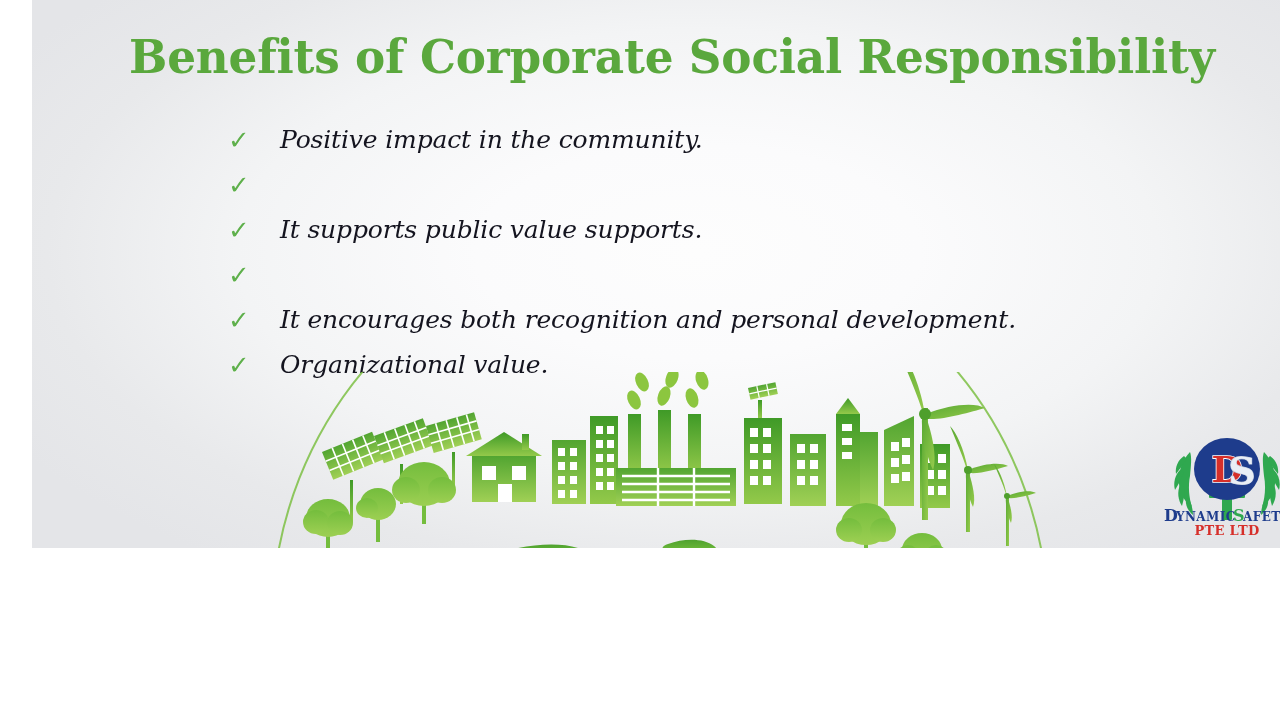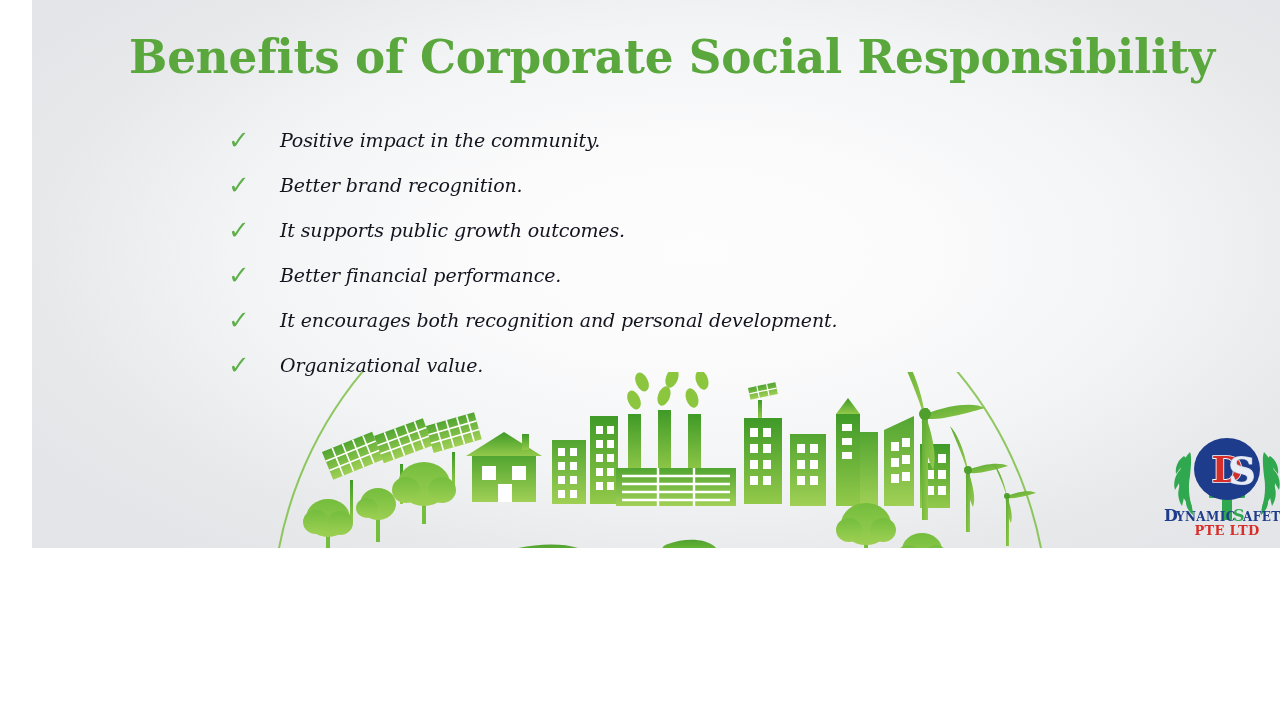--- a/index.html
+++ b/index.html
@@ -52,21 +52,21 @@
     font-family:"DejaVu Sans", sans-serif;
     font-size:26px;
     line-height:30px;
     color:#5fb04c;
     font-weight:400;
     text-shadow:0 1px 0 rgba(255,255,255,.6);
   }
   .bullet-text {
     font-family:"DejaVu Serif", "Liberation Serif", serif;
     font-style:italic;
-    font-size:19px;
+    font-size:25px;
     line-height:30px;
     color:#14141f;
     letter-spacing:-0.15px;
     white-space:nowrap;
   }
 
   
   #globe-art {
     position:absolute;
     left:228px;
@@ -96,31 +96,29 @@
 
   <div id="bullets">
 
     <div class="bullet-row">
       <span class="check">✓</span>
       <span class="bullet-text">Positive impact in the community.</span>
     </div>
 
     <div class="bullet-row">
       <span class="check">✓</span>
-      <span class="bullet-text">Better brand recognition.</span>
     </div>
 
     <div class="bullet-row">
       <span class="check">✓</span>
-      <span class="bullet-text">It supports public growth outcomes.</span>
+      <span class="bullet-text">It supports public value supports.</span>
     </div>
 
     <div class="bullet-row">
       <span class="check">✓</span>
-      <span class="bullet-text">Better financial performance.</span>
     </div>
 
     <div class="bullet-row">
       <span class="check">✓</span>
       <span class="bullet-text">It encourages both recognition and personal development.</span>
     </div>
 
     <div class="bullet-row">
       <span class="check">✓</span>
       <span class="bullet-text">Organizational value.</span>

